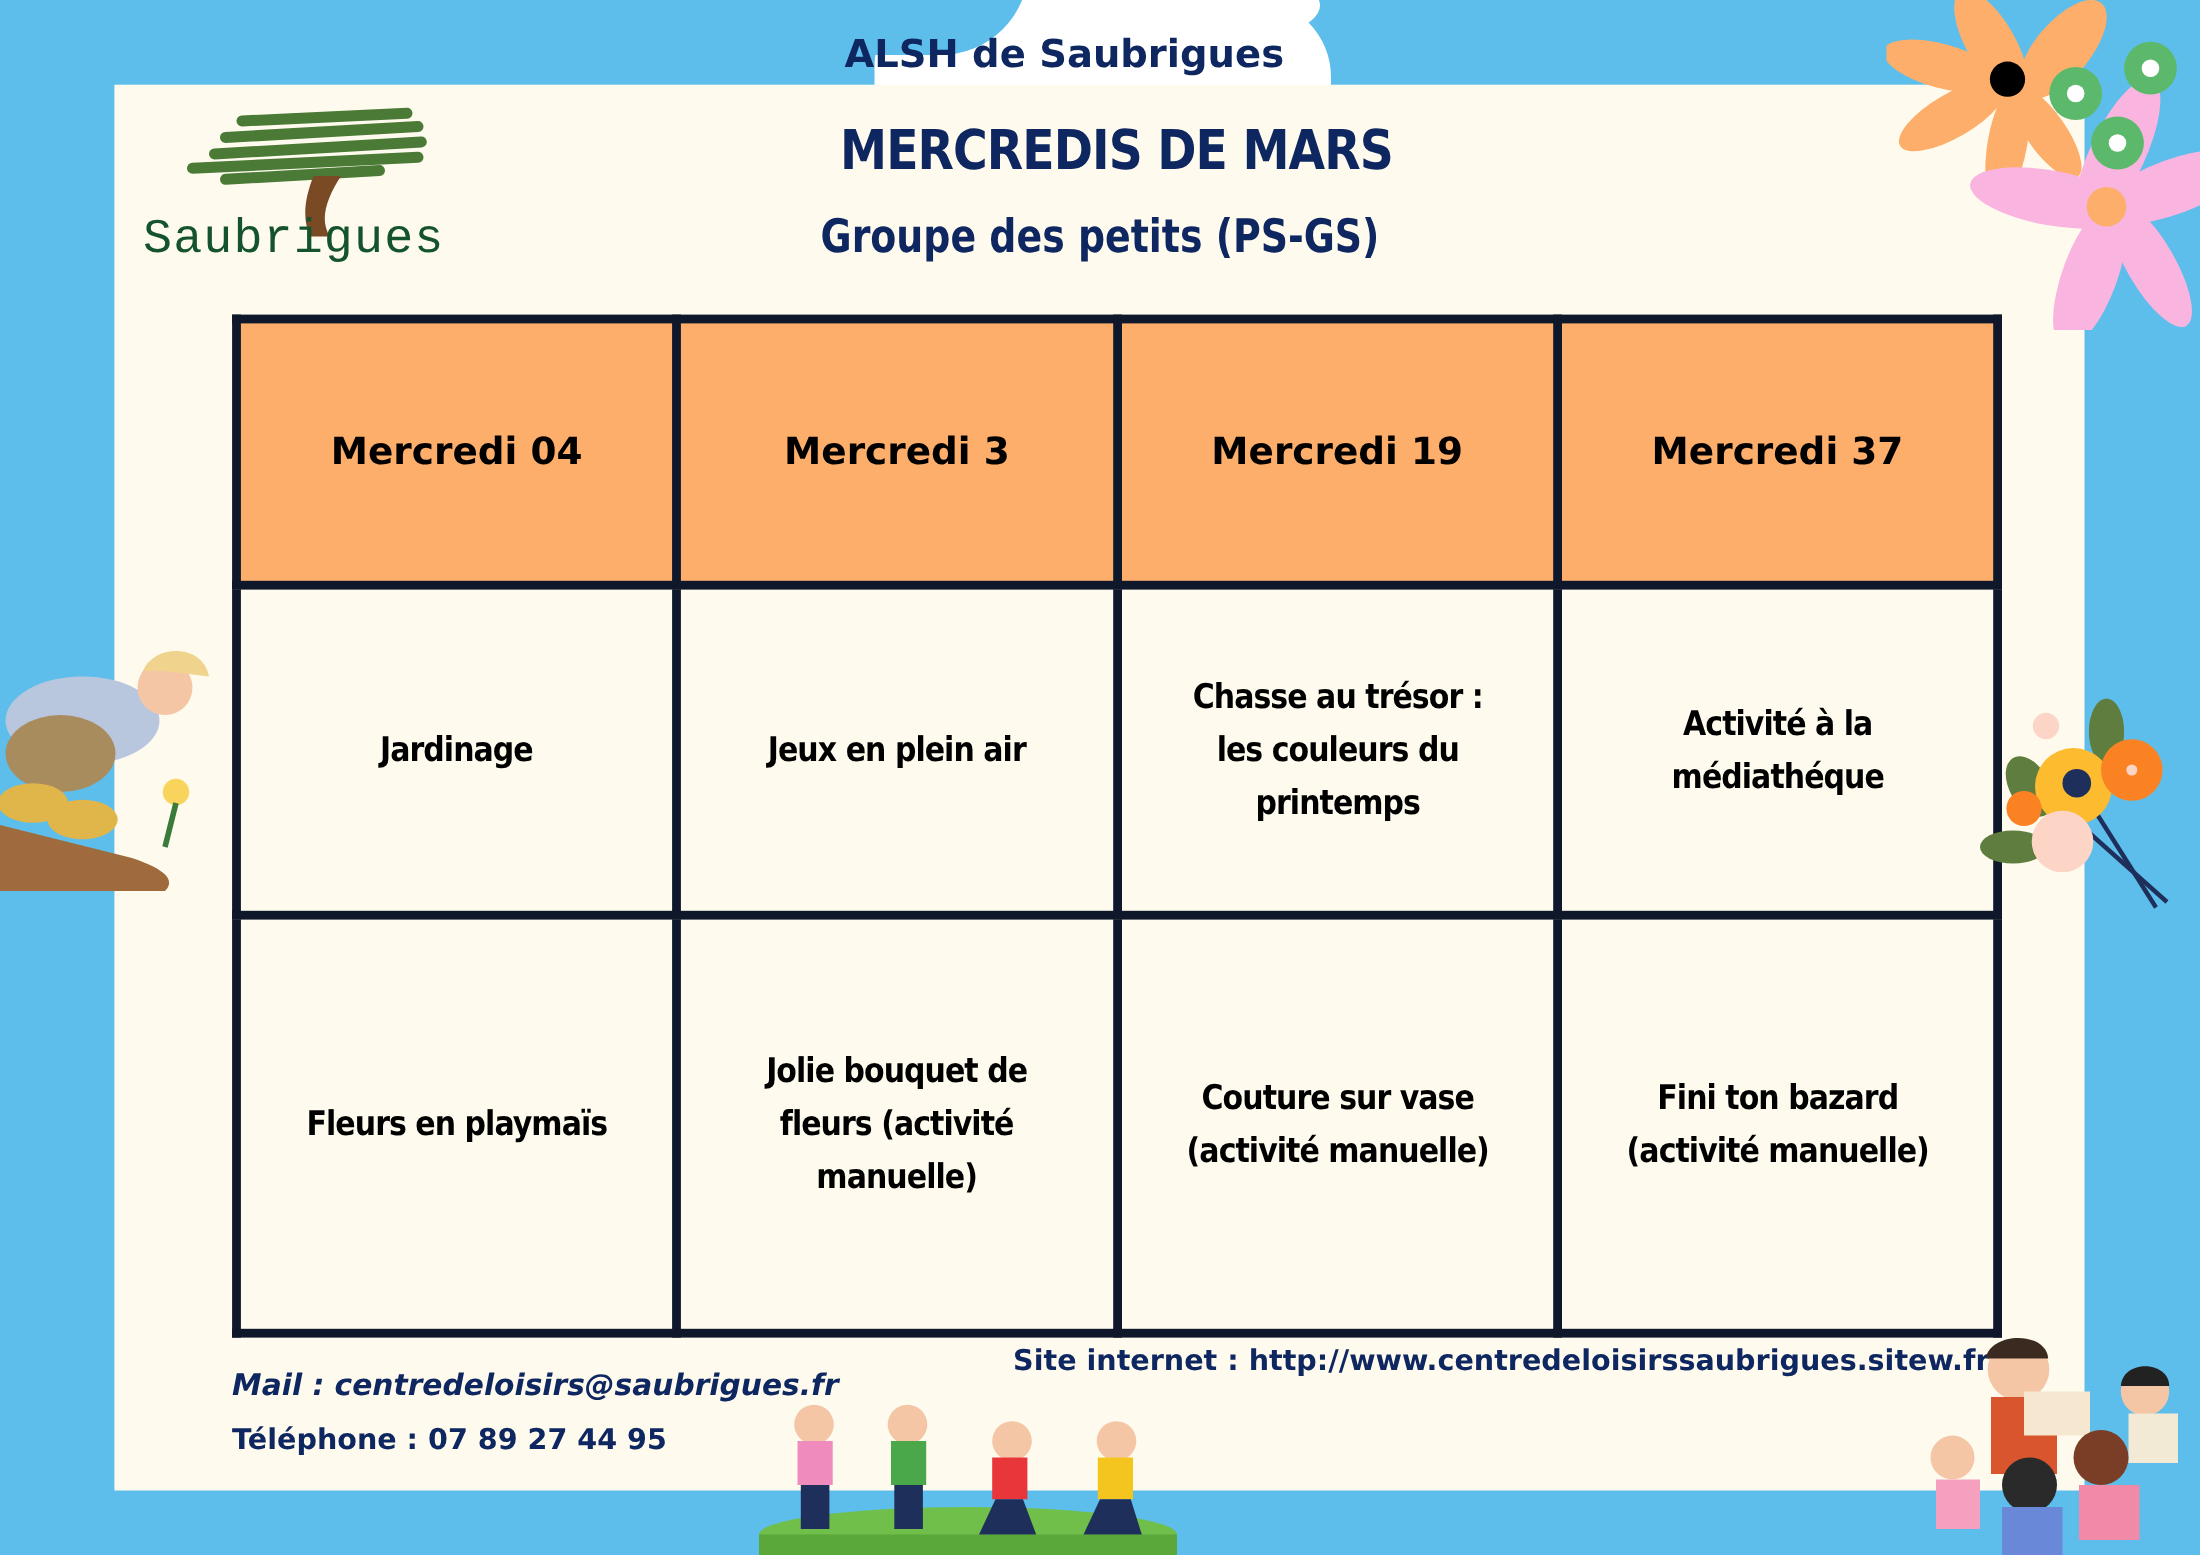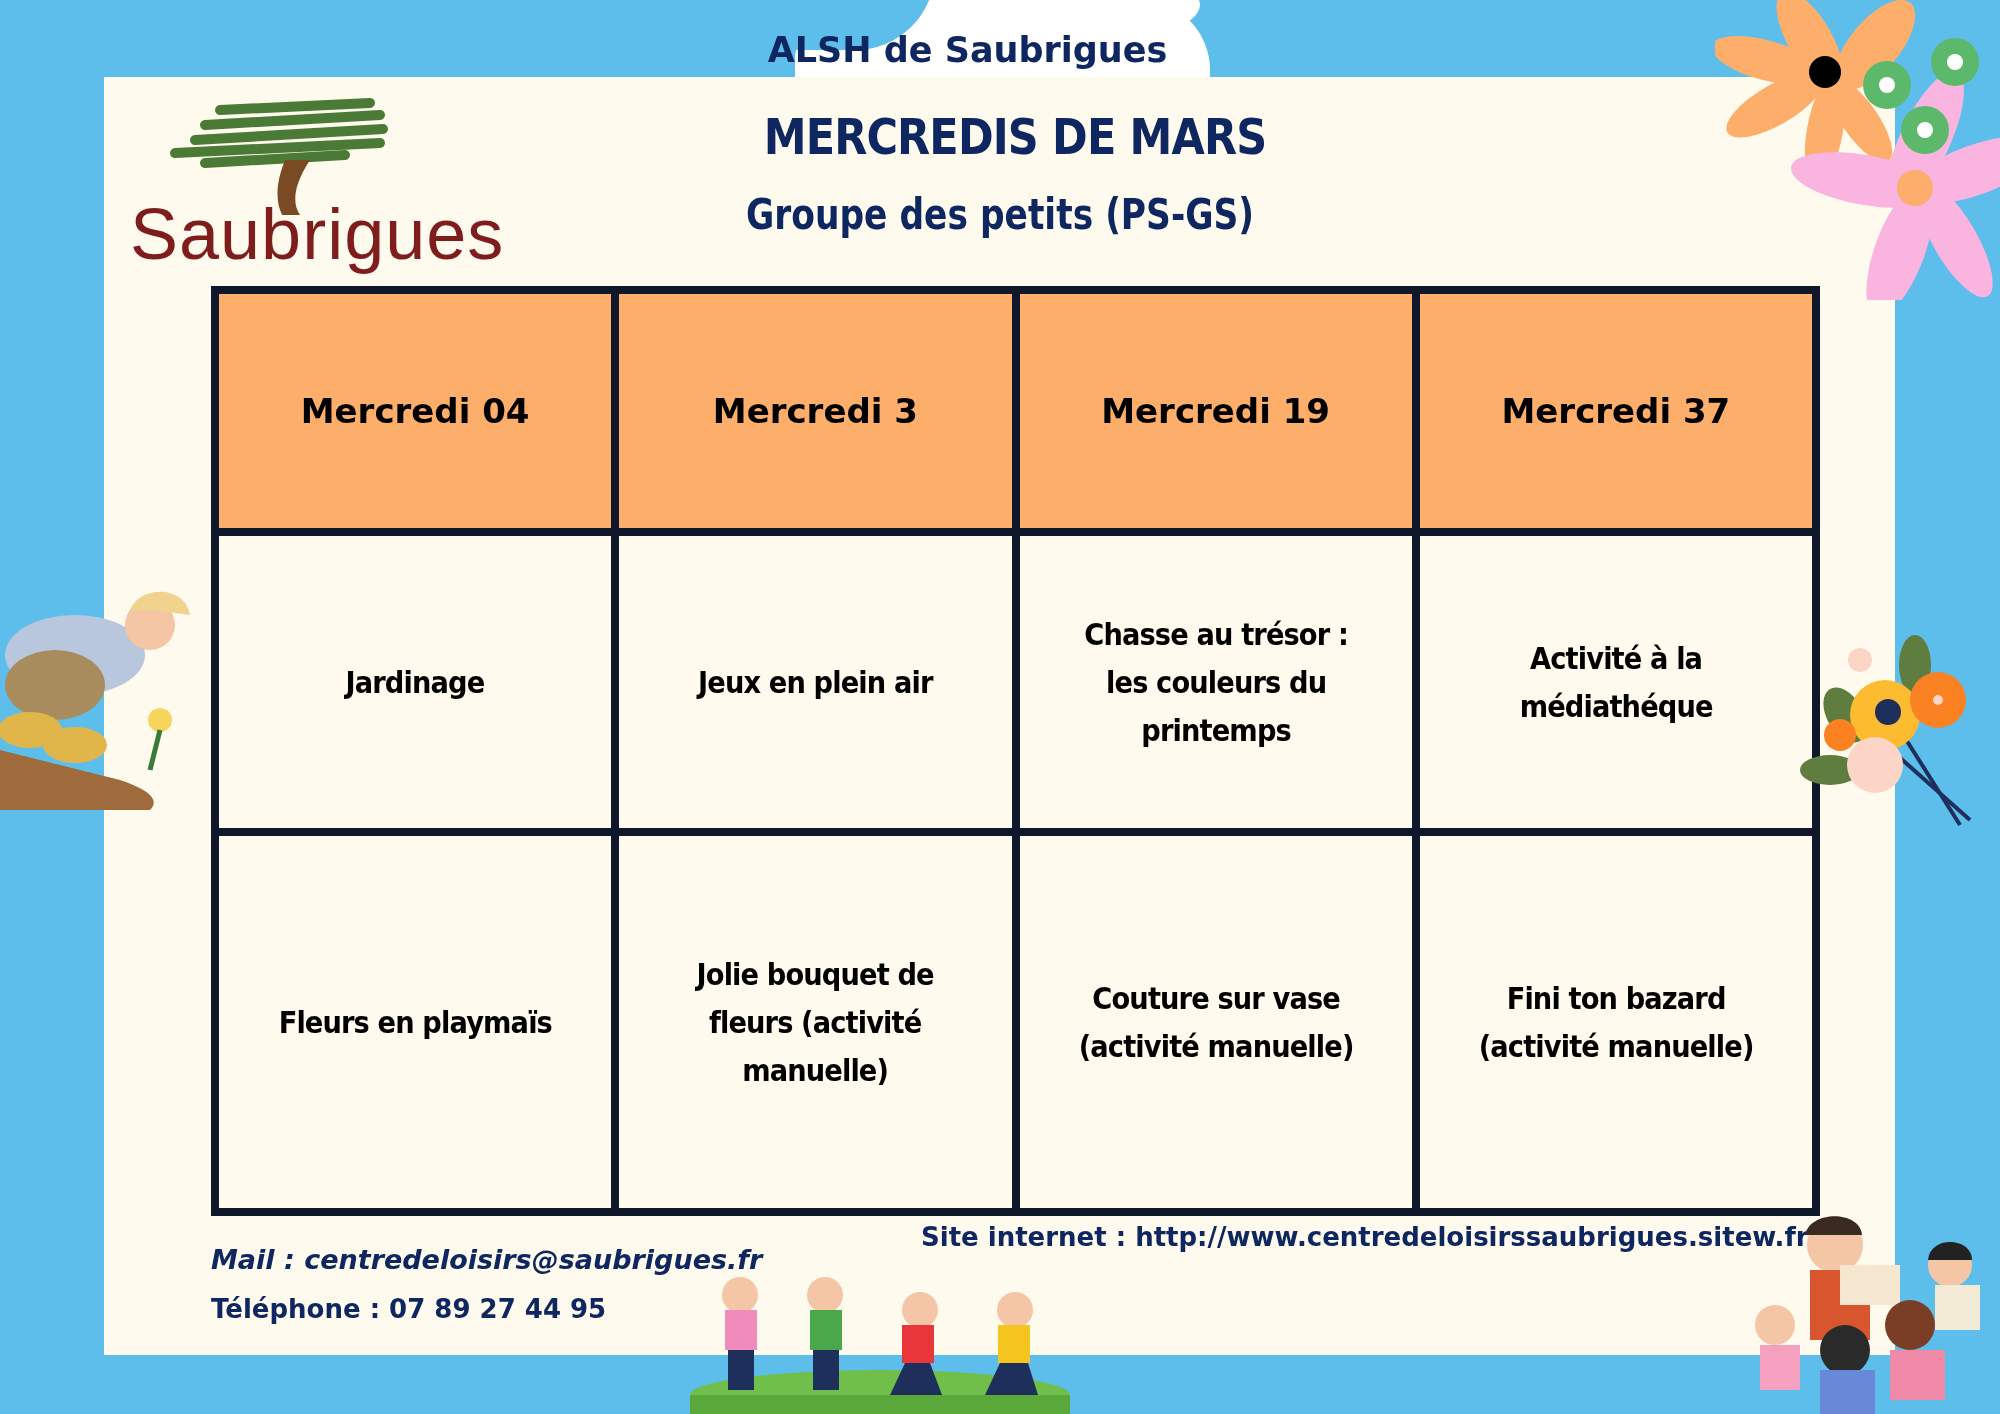--- a/index.html
+++ b/index.html
@@ -5,21 +5,21 @@
   html, body { margin:0; padding:0; }
   body { width:2000px; height:1414px; position:relative; overflow:hidden; background:#5ebeeb; font-family:"Liberation Sans", sans-serif; }
   .cloud-tab { position:absolute; left:795px; top:0; width:415px; height:100px; background:#ffffff; border-radius:60px 70px 0 0; }
   .cloud-tab::before { content:""; position:absolute; left:-20px; top:-40px; width:160px; height:90px; background:#5ebeeb; border-radius:0 0 80px 0; }
   .cloud-bump { position:absolute; left:1000px; top:-30px; width:200px; height:70px; background:#ffffff; border-radius:50%; }
   .panel { position:absolute; left:104px; top:77px; width:1791px; height:1278px; background:#fefaee; }
   .top-label { position:absolute; left:760px; top:30px; width:415px; text-align:center; font-family:"DejaVu Sans", sans-serif; font-weight:bold; font-size:35px; color:#0e2760; z-index:3; }
   .title { position:absolute; left:700px; top:108px; width:630px; text-align:center; font-family:"DejaVu Sans", sans-serif; font-weight:bold; font-size:50px; letter-spacing:-1px; color:#0e2760; transform:scaleX(0.86); transform-origin:center; }
   .subtitle { position:absolute; left:650px; top:190px; width:700px; text-align:center; font-family:"DejaVu Sans", sans-serif; font-weight:bold; font-size:42px; color:#0e2760; transform:scaleX(0.82); transform-origin:center; }
   .logo { position:absolute; left:125px; top:85px; width:360px; height:190px; }
-  .logo-text { position:absolute; left:5px; top:108px; font-family:Liberation Sans, sans-serif; font-size:72px; color:#7f1d1d; letter-spacing:1px; font-weight:normal; }
+  .logo-text { position:absolute; left:5px; top:108px; font-family:Liberation Mono, monospace; font-size:44px; color:#14532d; letter-spacing:1px; font-weight:normal; }
   table.schedule { position:absolute; left:211px; top:286px; width:1609px; height:919px; border-collapse:collapse; table-layout:fixed; z-index:2; }
   table.schedule td, table.schedule th { border:8px solid #0f172a; text-align:center; vertical-align:middle; padding:0 30px; }
   table.schedule th { background:#fdae6b; height:234px; font-family:"DejaVu Sans", sans-serif; font-weight:bold; font-size:34px; color:#000; }
   table.schedule tr.r1 td { height:292px; }
   table.schedule tr.r2 td { height:372px; }
   table.schedule td { background:#fefaee; font-family:"DejaVu Sans", sans-serif; font-weight:bold; font-size:31px; line-height:48px; color:#000; letter-spacing:-1px; }
   table.schedule td span { display:inline-block; transform:scaleX(0.88); }
   .contact { position:absolute; font-family:"DejaVu Sans", sans-serif; font-weight:bold; color:#0e2760; z-index:3; }
   .mail { left:211px; top:1244px; font-size:27px;font-style:italic; }
   .phone { left:211px; top:1294px; font-size:26px; }

